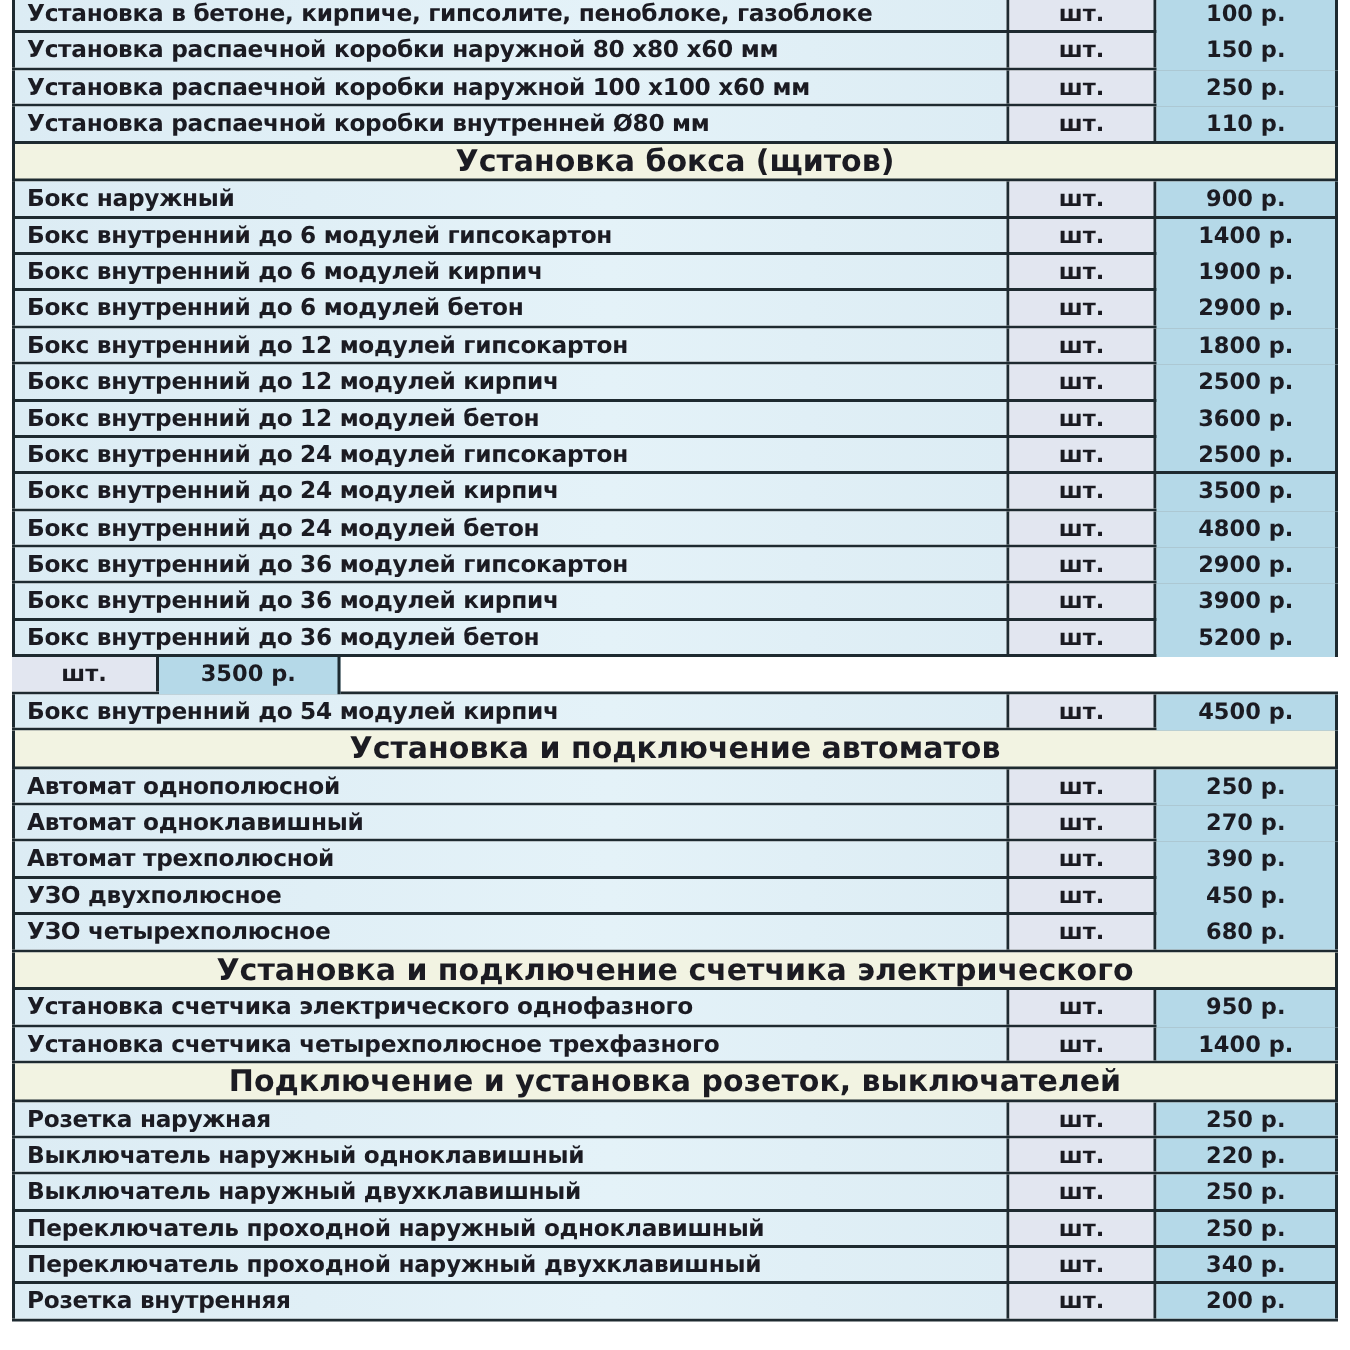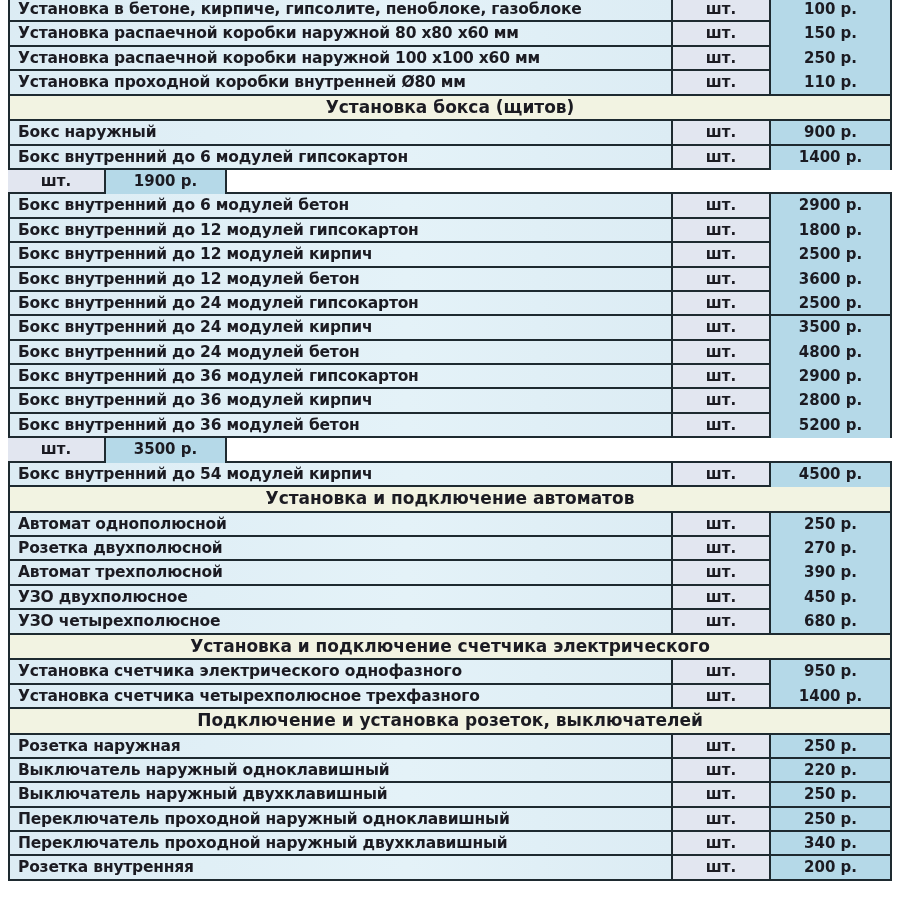--- a/index.html
+++ b/index.html
@@ -14,21 +14,21 @@
                padding-left: 8px; white-space: nowrap; overflow: hidden; letter-spacing: -0.2px; }
   .row .unit { width: 98px; box-sizing: border-box; border-right: 2px solid #1e2a30;
                background: #e2e6f0; text-align: center; font-size: 15px; font-weight: bold;
                color: #1b1b22; line-height: 22px; }
   .row .price { width: 121px; box-sizing: border-box; border-right: 2px solid #1e2a30;
                 background: #b5d9e8; text-align: center; font-size: 15px; font-weight: bold;
                 color: #1b1b22; line-height: 22px; margin-bottom: -2px; }
   .row .price.bordered { margin-bottom: 0; }
   .section { height: 25.6px; border-bottom: 2px solid #1e2a30; border-left: 2px solid #1e2a30;
              border-right: 2px solid #1e2a30; box-sizing: border-box;
-             background: #f2f3e2; text-align: center; font-size: 17px; font-weight: bold;
+             background: #f2f3e2; text-align: center; font-size: 20px; font-weight: bold;
              color: #1b1b22; line-height: 23px; }
 </style>
 </head>
 <body>
 
 <div class="sheet">
 
   <div class="row">
       <div class="desc">Установка в бетоне, кирпиче, гипсолите, пеноблоке, газоблоке</div>
       <div class="unit">шт.</div>
@@ -38,37 +38,38 @@
       <div class="desc">Установка распаечной коробки наружной 80 х80 х60 мм</div>
       <div class="unit">шт.</div>
       <div class="price">150 р.</div>
     </div>
   <div class="row">
       <div class="desc">Установка распаечной коробки наружной 100 х100 х60 мм</div>
       <div class="unit">шт.</div>
       <div class="price">250 р.</div>
     </div>
   <div class="row">
-      <div class="desc">Установка проходной коробки внутренней Ø80 мм</div>
+      <div class="desc">Установка распаечной коробки внутренней Ø80 мм</div>
       <div class="unit">шт.</div>
       <div class="price bordered">110 р.</div>
     </div>
 
   <div class="section">Установка бокса (щитов)</div>
   <div class="row">
       <div class="desc">Бокс наружный</div>
       <div class="unit">шт.</div>
       <div class="price bordered">900 р.</div>
     </div>
   <div class="row">
       <div class="desc">Бокс внутренний до 6 модулей гипсокартон</div>
       <div class="unit">шт.</div>
       <div class="price">1400 р.</div>
     </div>
   <div class="row">
+      <div class="desc">Бокс внутренний до 6 модулей кирпич</div>
       <div class="unit">шт.</div>
       <div class="price">1900 р.</div>
     </div>
   <div class="row">
       <div class="desc">Бокс внутренний до 6 модулей бетон</div>
       <div class="unit">шт.</div>
       <div class="price">2900 р.</div>
     </div>
   <div class="row">
       <div class="desc">Бокс внутренний до 12 модулей гипсокартон</div>
@@ -101,21 +102,21 @@
       <div class="price">4800 р.</div>
     </div>
   <div class="row">
       <div class="desc">Бокс внутренний до 36 модулей гипсокартон</div>
       <div class="unit">шт.</div>
       <div class="price">2900 р.</div>
     </div>
   <div class="row">
       <div class="desc">Бокс внутренний до 36 модулей кирпич</div>
       <div class="unit">шт.</div>
-      <div class="price">2800 р.</div>
+      <div class="price">3900 р.</div>
     </div>
   <div class="row">
       <div class="desc">Бокс внутренний до 36 модулей бетон</div>
       <div class="unit">шт.</div>
       <div class="price">5200 р.</div>
     </div>
   <div class="row">
       <div class="unit">шт.</div>
       <div class="price">3500 р.</div>
     </div>
@@ -125,21 +126,21 @@
       <div class="price">4500 р.</div>
     </div>
 
   <div class="section">Установка и подключение автоматов</div>
   <div class="row">
       <div class="desc">Автомат однополюсной</div>
       <div class="unit">шт.</div>
       <div class="price">250 р.</div>
     </div>
   <div class="row">
-      <div class="desc">Розетка двухполюсной</div>
+      <div class="desc">Автомат одноклавишный</div>
       <div class="unit">шт.</div>
       <div class="price">270 р.</div>
     </div>
   <div class="row">
       <div class="desc">Автомат трехполюсной</div>
       <div class="unit">шт.</div>
       <div class="price">390 р.</div>
     </div>
   <div class="row">
       <div class="desc">УЗО двухполюсное</div>

